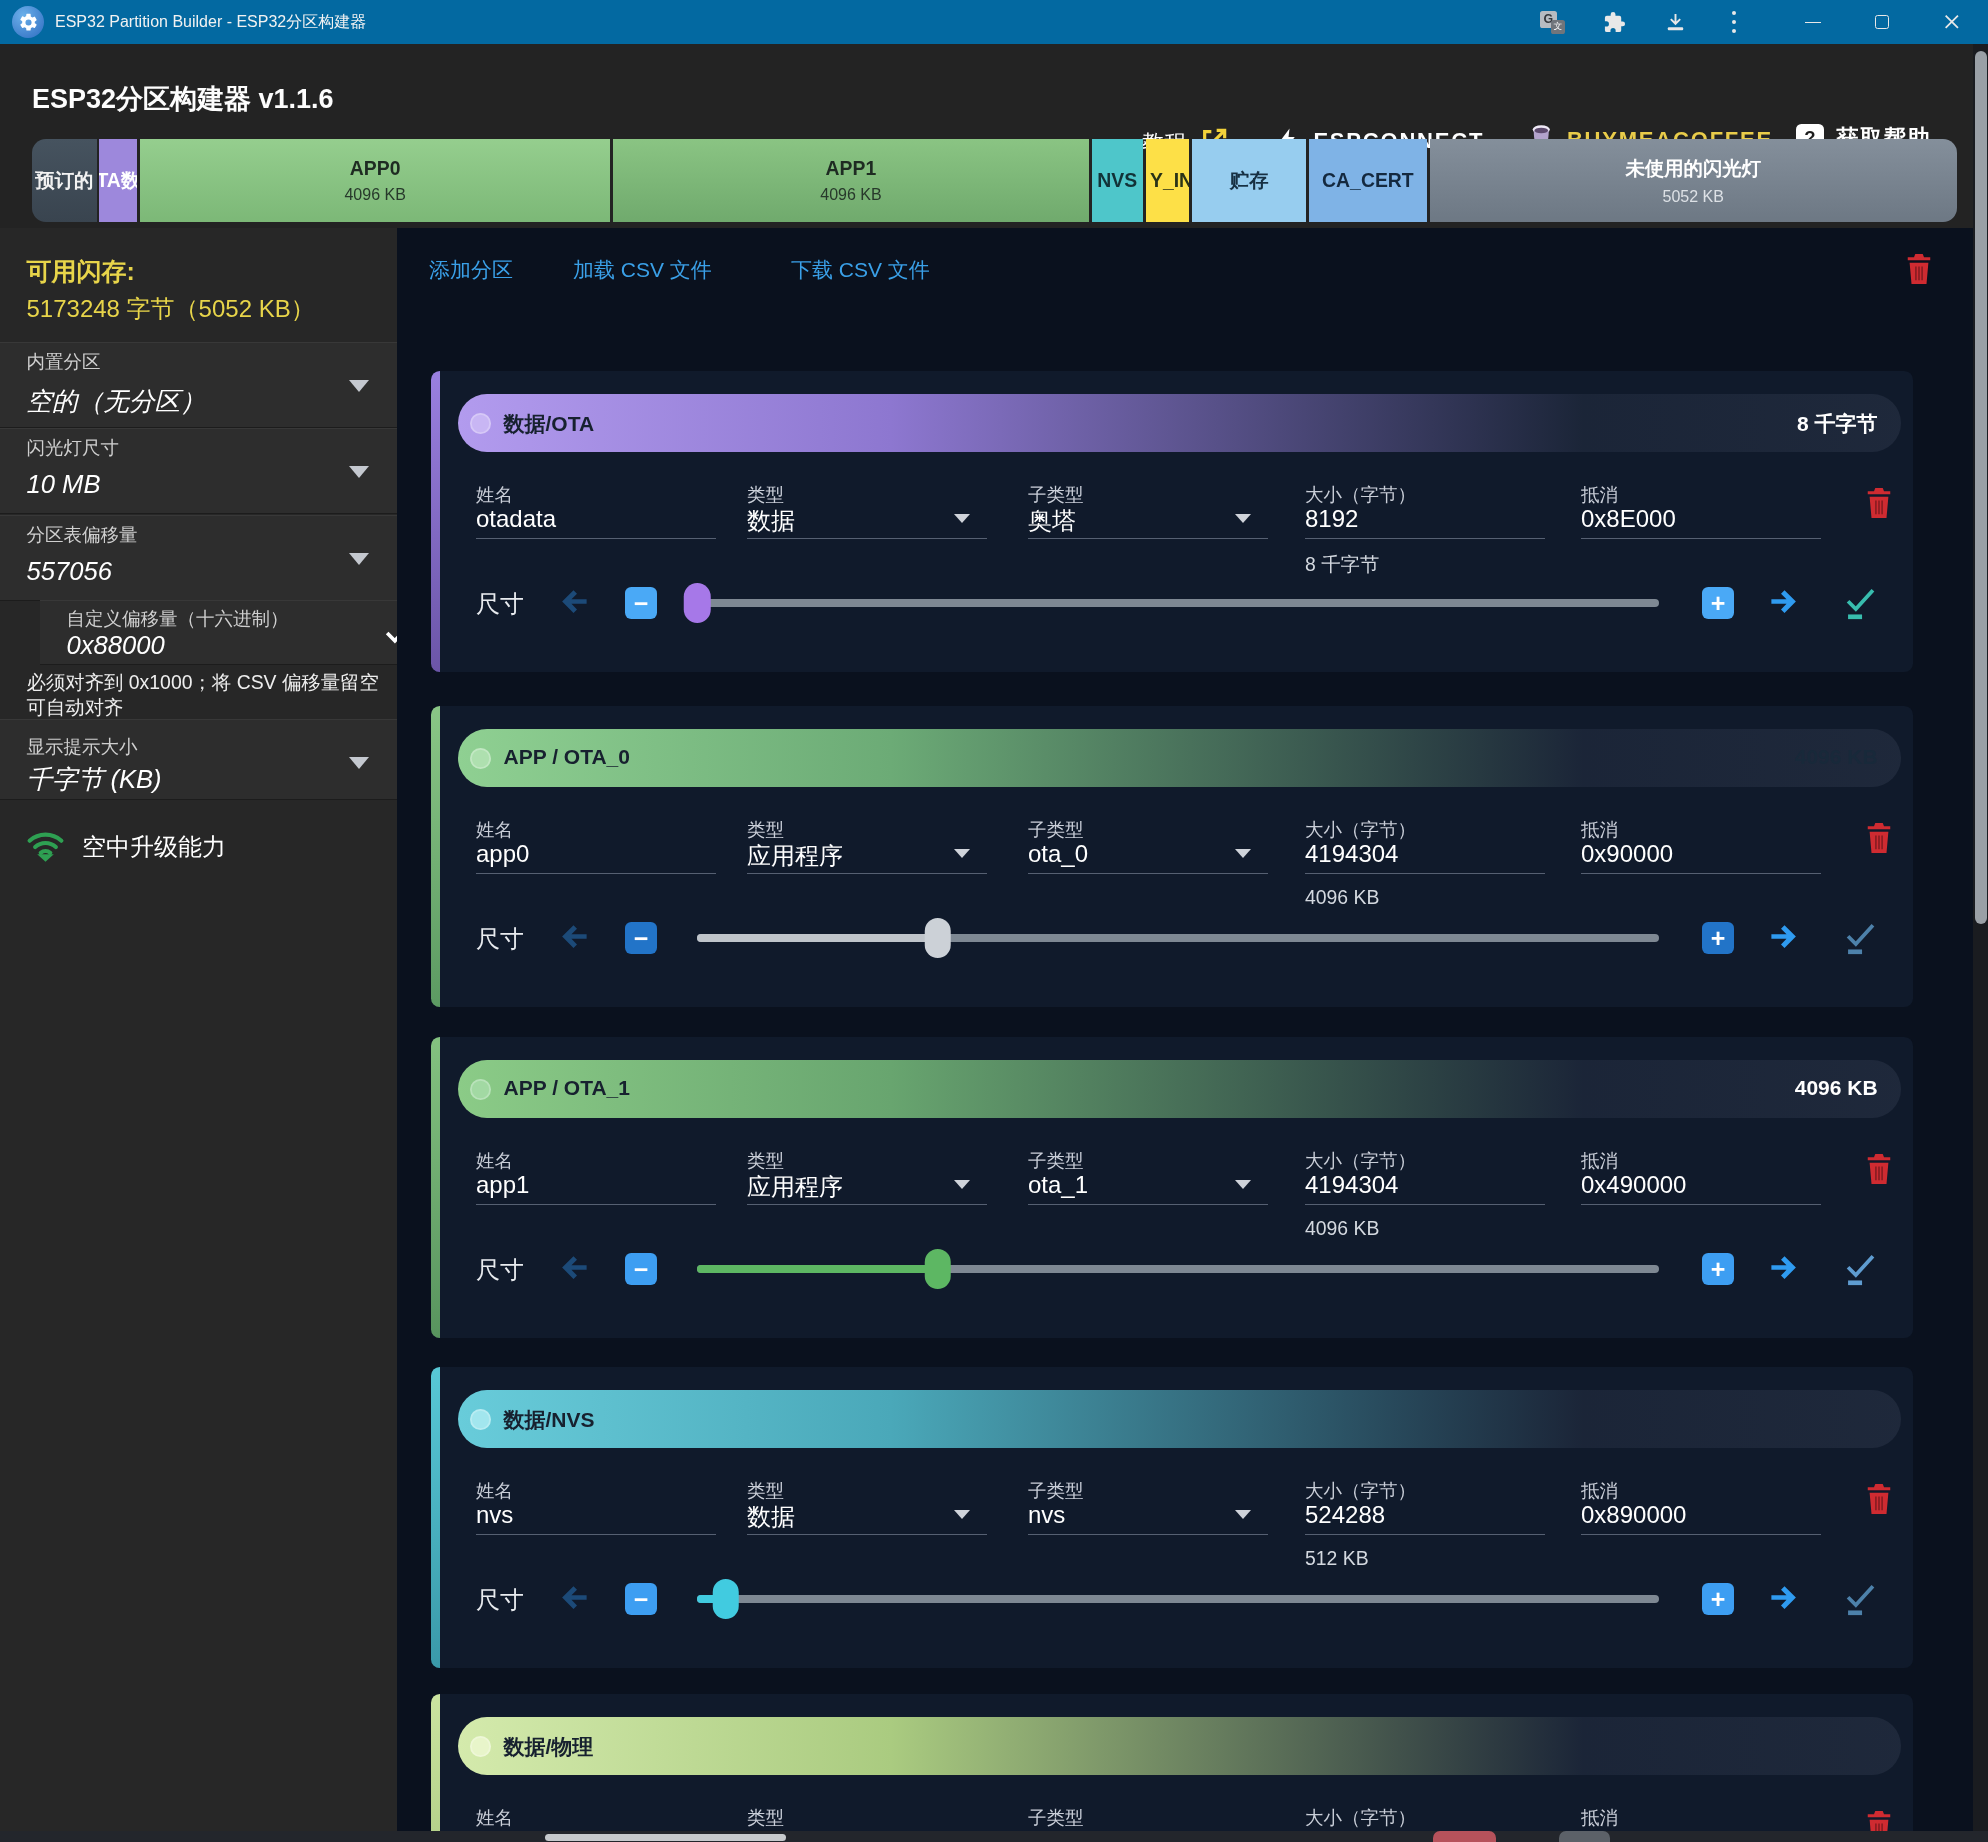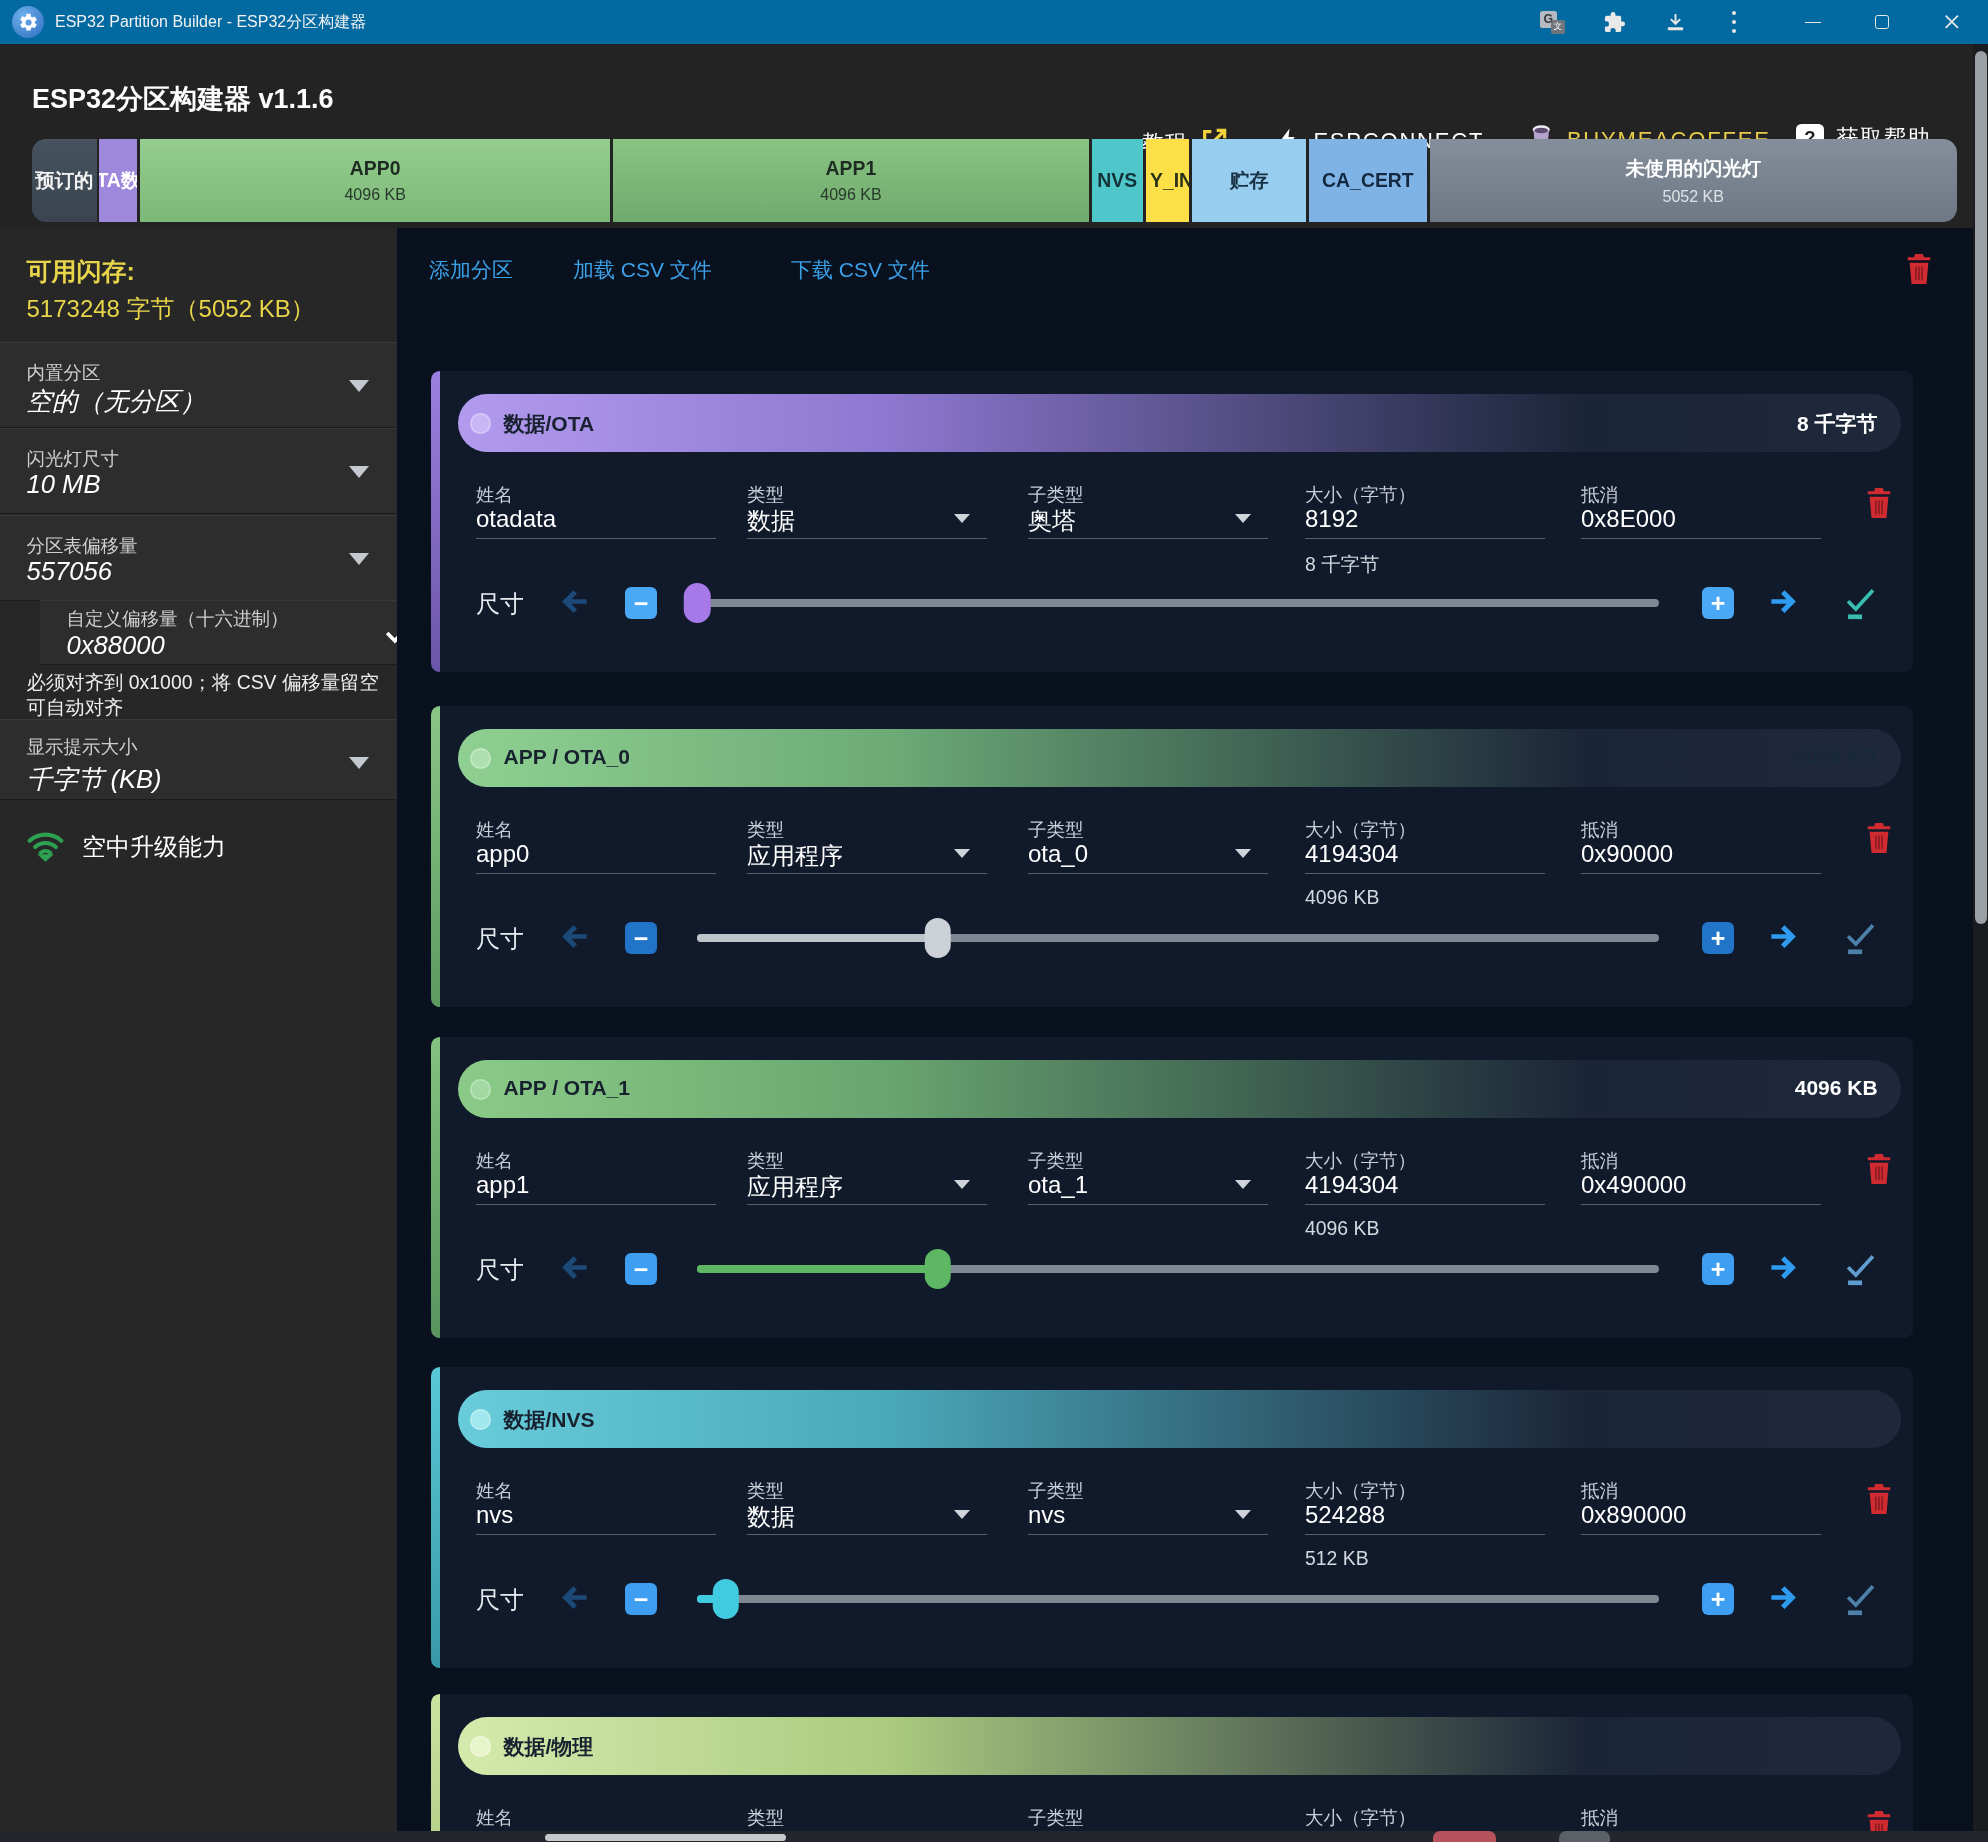--- a/index.html
+++ b/index.html
@@ -26,21 +26,21 @@
 
   
   .appheader{position:absolute;left:0;top:44px;width:1989px;height:184px;background:#232323;}
   .page-title{position:absolute;left:32px;top:37px;font-size:27px;font-weight:600;color:#fdfdfd;}
   .hlink{position:absolute;display:flex;align-items:center;gap:12.4px;cursor:pointer;}
   .hl-tutorial{left:1142px;top:81px;}
   .hl-esp{left:1276px;top:81px;}
   .hl-coffee{left:1528px;top:79px;}
   .hl-help{left:1796px;top:79px;}
   .hl-txt{font-size:22px;color:#fff;}
-  .hl-bold{font-weight:normal;letter-spacing:1.8px;}
+  .hl-bold{font-weight:bold;letter-spacing:1.8px;}
   .hl-yellow{color:#e9cc4a;}
   .help-sq{width:28px;height:28px;background:#fff;border-radius:5.3px;color:#1d1d1d;font-weight:bold;font-size:18.5px;
            display:flex;align-items:center;justify-content:center;}
 
   
   .flash-bar{position:absolute;left:32px;top:139px;width:1925px;height:83px;display:flex;gap:2.6px;}
   .seg{display:flex;flex-direction:column;align-items:center;justify-content:center;overflow:hidden;white-space:nowrap;}
   .seg-name{font-size:19.4px;font-weight:bold;}
   .seg-size{font-size:16px;margin-top:6.2px;}
   .seg-reserved{background:linear-gradient(180deg,#46535f,#39444f);color:#f2f2f2;border-radius:14px 0 0 14px;}
@@ -58,21 +58,21 @@
   
   .sidebar{position:absolute;left:0;top:228px;width:397px;height:1615px;background:#272727;}
   .avail-label{position:absolute;left:26.5px;top:26.5px;font-size:25px;font-weight:bold;color:#e8d54a;}
   .avail-value{position:absolute;left:26.5px;top:65px;font-size:24px;color:#e8d54a;}
   .sect{position:absolute;left:0;width:397px;background:#2d2d2d;border-bottom:1.8px solid #1c1c1c;border-top:0.9px solid #383838;}
   .s1{top:114px;height:86px;} .s2{top:200px;height:86px;} .s3{top:287px;height:86px;}
   .s4{top:372px;height:65px;margin-left:40px;} .s5{top:491px;height:81px;}
   .snote{position:absolute;left:0;top:438px;width:397px;height:53px;}
   .slabel{position:absolute;left:26.5px;font-size:18.5px;color:#cfcfcf;}
   .svalue{position:absolute;left:26.5px;font-size:25.6px;color:#fff;font-style:italic;}
-  .s1 .slabel,.s2 .slabel,.s3 .slabel{top:17px;} .s1 .svalue,.s2 .svalue,.s3 .svalue{top:41px;}
+  .s1 .slabel,.s2 .slabel,.s3 .slabel{top:6px;} .s1 .svalue,.s2 .svalue,.s3 .svalue{top:41px;}
   .s4 .slabel{top:5.3px;} .s4 .svalue{top:30px;}
   .s5 .slabel{top:14px;} .s5 .svalue{top:42px;}
   .caret{width:0;height:0;border-left:10.6px solid transparent;border-right:10.6px solid transparent;
          border-top:12.4px solid #c4c8cf;position:absolute;left:349px;top:37px;}
   .s-check{position:absolute;left:341px;top:12.4px;color:#fff;}
   .note-txt{position:absolute;left:26.5px;top:3.5px;width:353px;font-size:19.4px;line-height:25px;color:#eeeeee;}
   .ota-row{position:absolute;left:25px;top:600px;display:flex;align-items:center;gap:16px;}
   .ota-txt{font-size:24px;color:#fff;}
 
   

